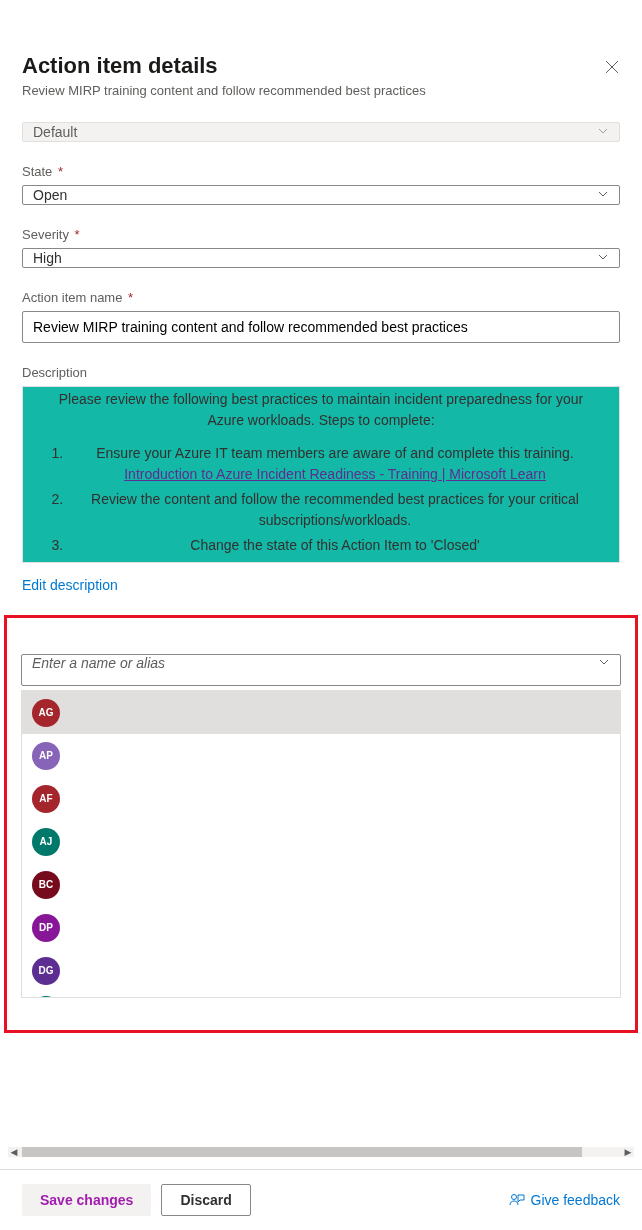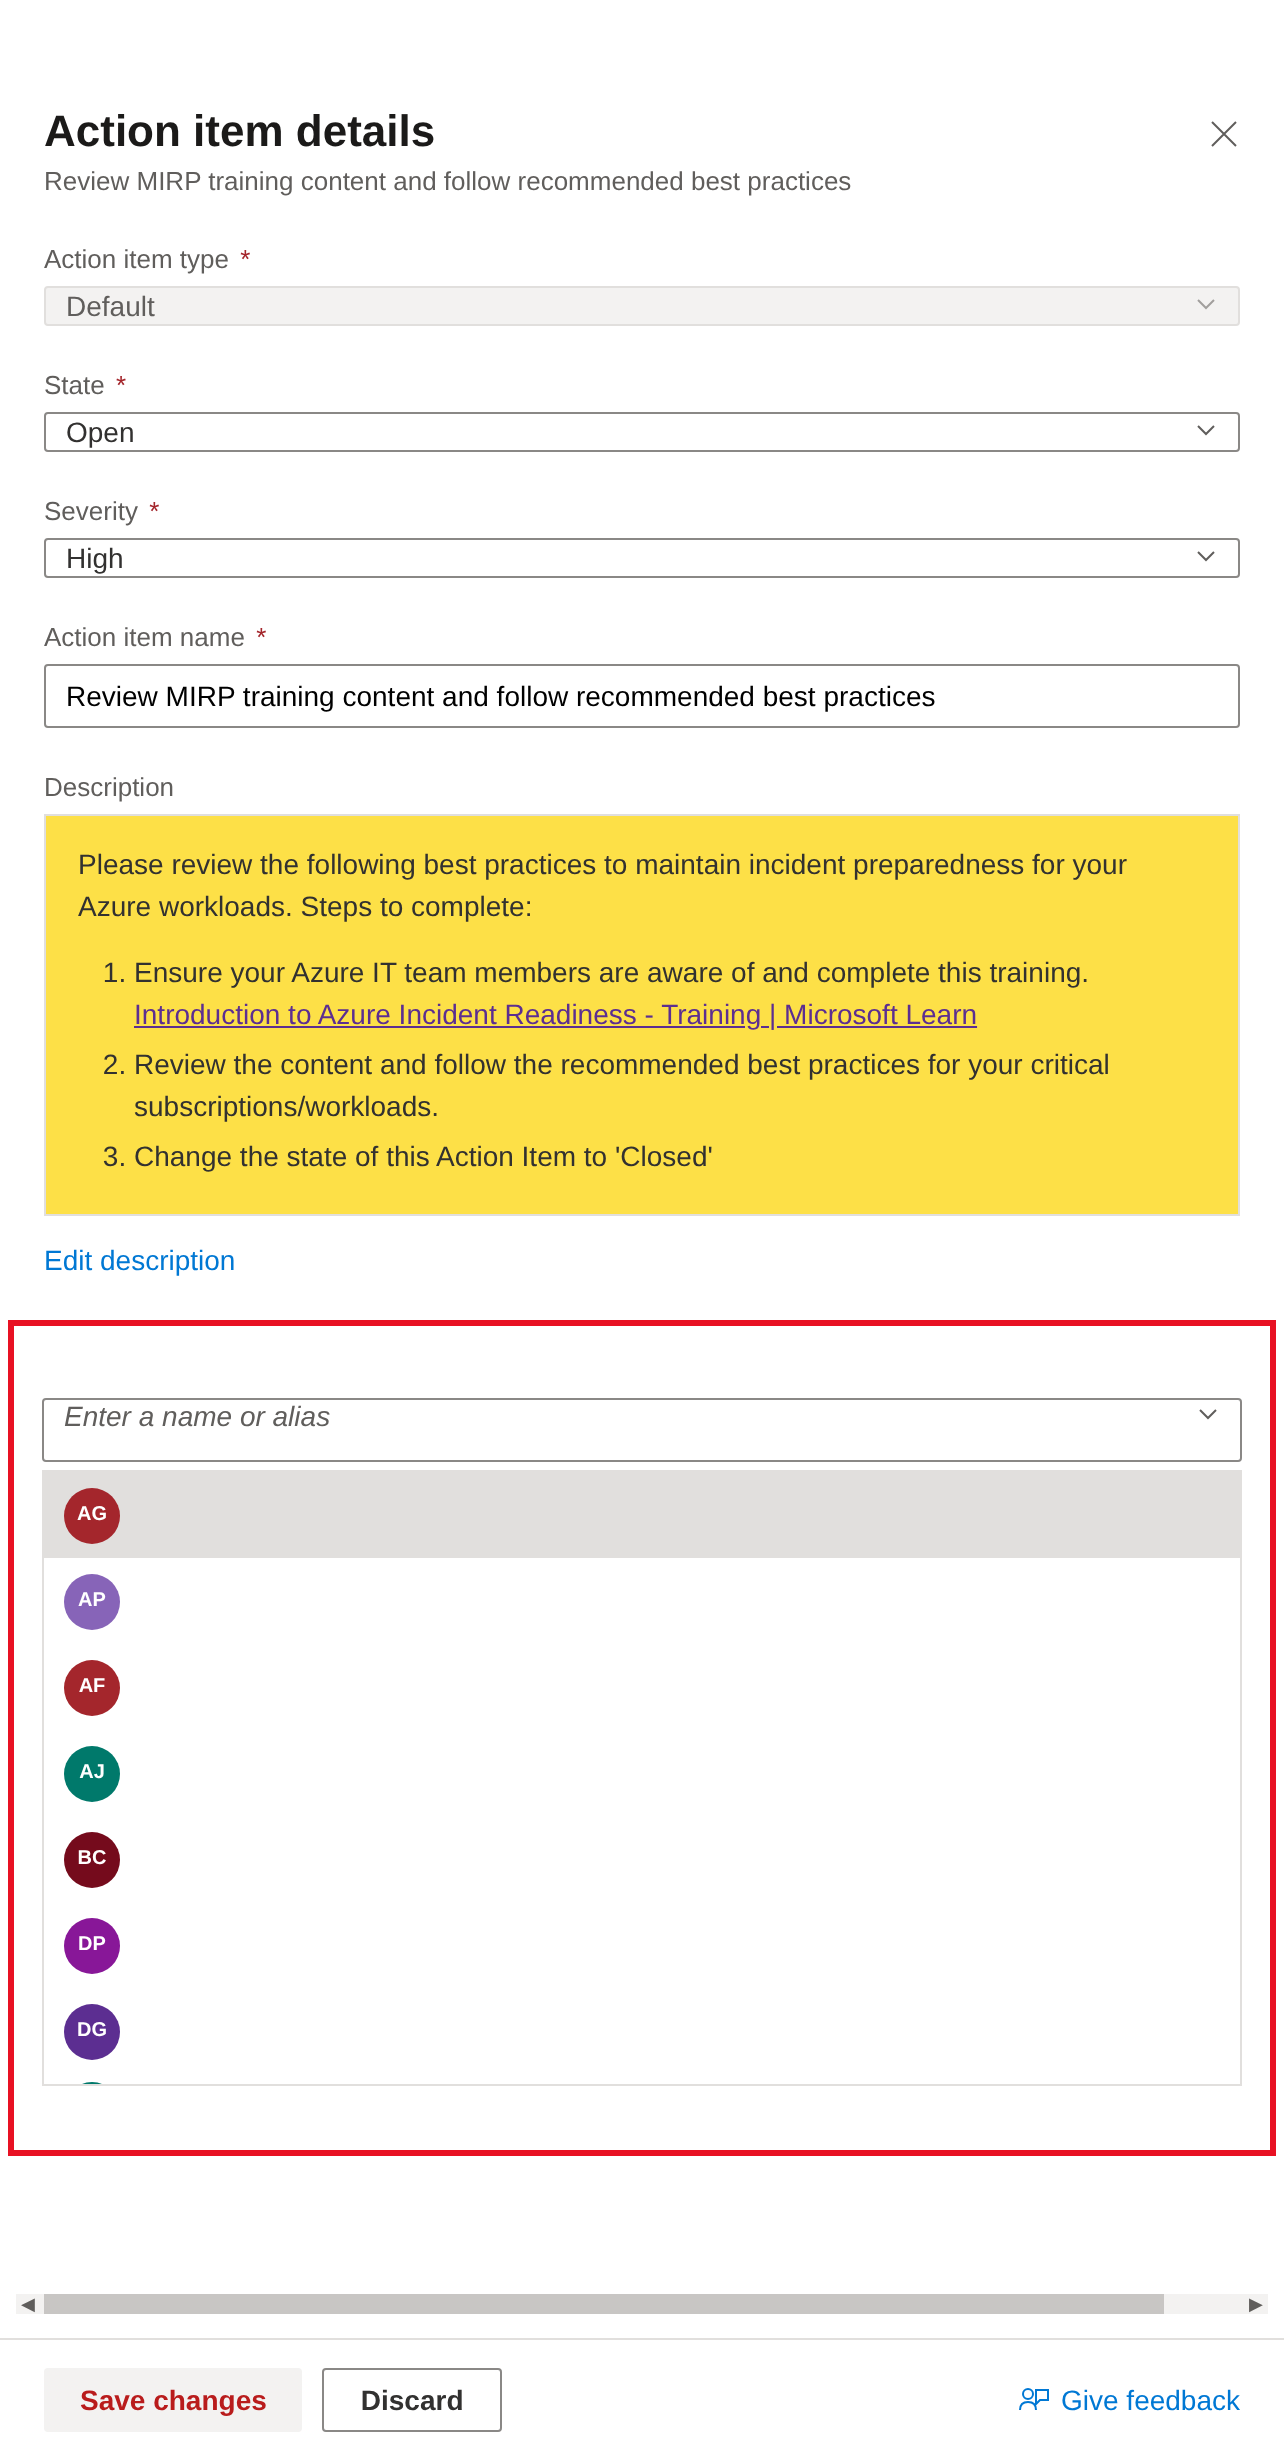--- a/index.html
+++ b/index.html
@@ -74,25 +74,26 @@
       height: 32px;
       border: 1px solid #8a8886;
       border-radius: 2px;
       padding: 0 10px;
       font-family: inherit;
       font-size: 14px;
       outline: none;
     }
     .description-box {
       border: 1px solid #e1dfdd;
-      background: #fde047;
-      padding: 14px 16px;
+      background: #14b8a6;
+      padding: 2px 16px;
       font-size: 14px;
       line-height: 1.5;
       color: #323130;
+      text-align: center;
     }
     .description-box ol {
       margin-top: 12px;
       padding-left: 28px;
     }
     .description-box ol li {
       margin-bottom: 4px;
     }
     .inline-link {
       color: #5c2e91;
@@ -199,21 +200,21 @@
       height: 32px;
       padding: 0 18px;
       border-radius: 2px;
       font-size: 14px;
       font-family: inherit;
       cursor: pointer;
       font-weight: 600;
     }
     .btn-primary-disabled {
       background: #f3f2f1;
-      color: #b91c1c;
+      color: #a21caf;
       border: none;
     }
     .btn-secondary {
       background: #fff;
       color: #323130;
       border: 1px solid #8a8886;
     }
     .feedback-link {
       color: #0078d4;
       display: flex;
@@ -257,21 +258,20 @@
       <p class="page-subtitle">Review MIRP training content and follow recommended best practices</p>
     </div>
     <span class="close-icon">
       <svg viewBox="0 0 16 16" fill="none" stroke="#605e5c" stroke-width="1">
           <path d="M2 2 L14 14 M14 2 L2 14"></path>
         </svg>
     </span>
   </div>
 
   <div class="field-block">
-    <label class="field-label"><span>Action item type</span> <span class="required">*</span></label>
     <div class="dropdown disabled">
       <span>Default</span>
       <span class="chevron"><svg viewBox="0 0 12 12" fill="none" stroke="#a19f9d" stroke-width="1">
             <path d="M2 4 L6 8 L10 4"></path>
           </svg></span>
     </div>
   </div>
 
   <div class="field-block">
     <label class="field-label"><span>State</span> <span class="required">*</span></label>

